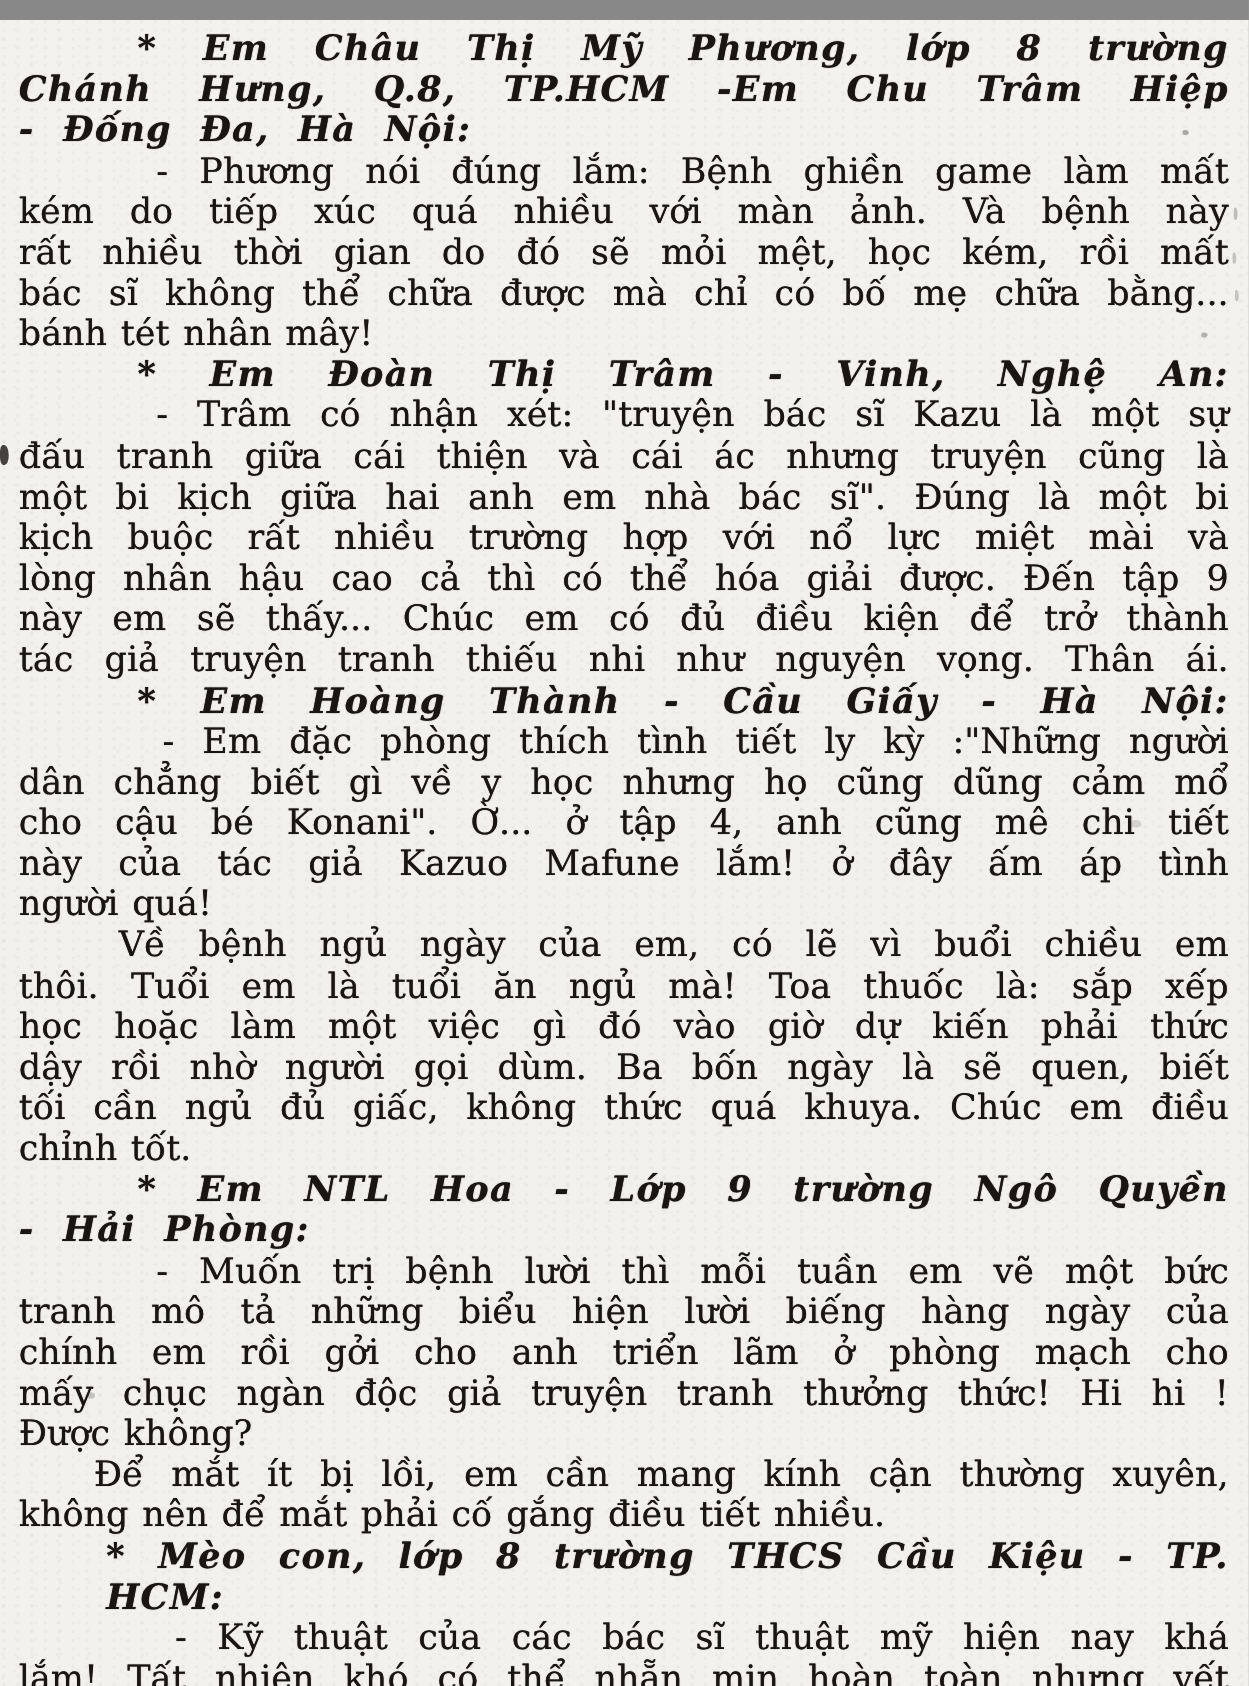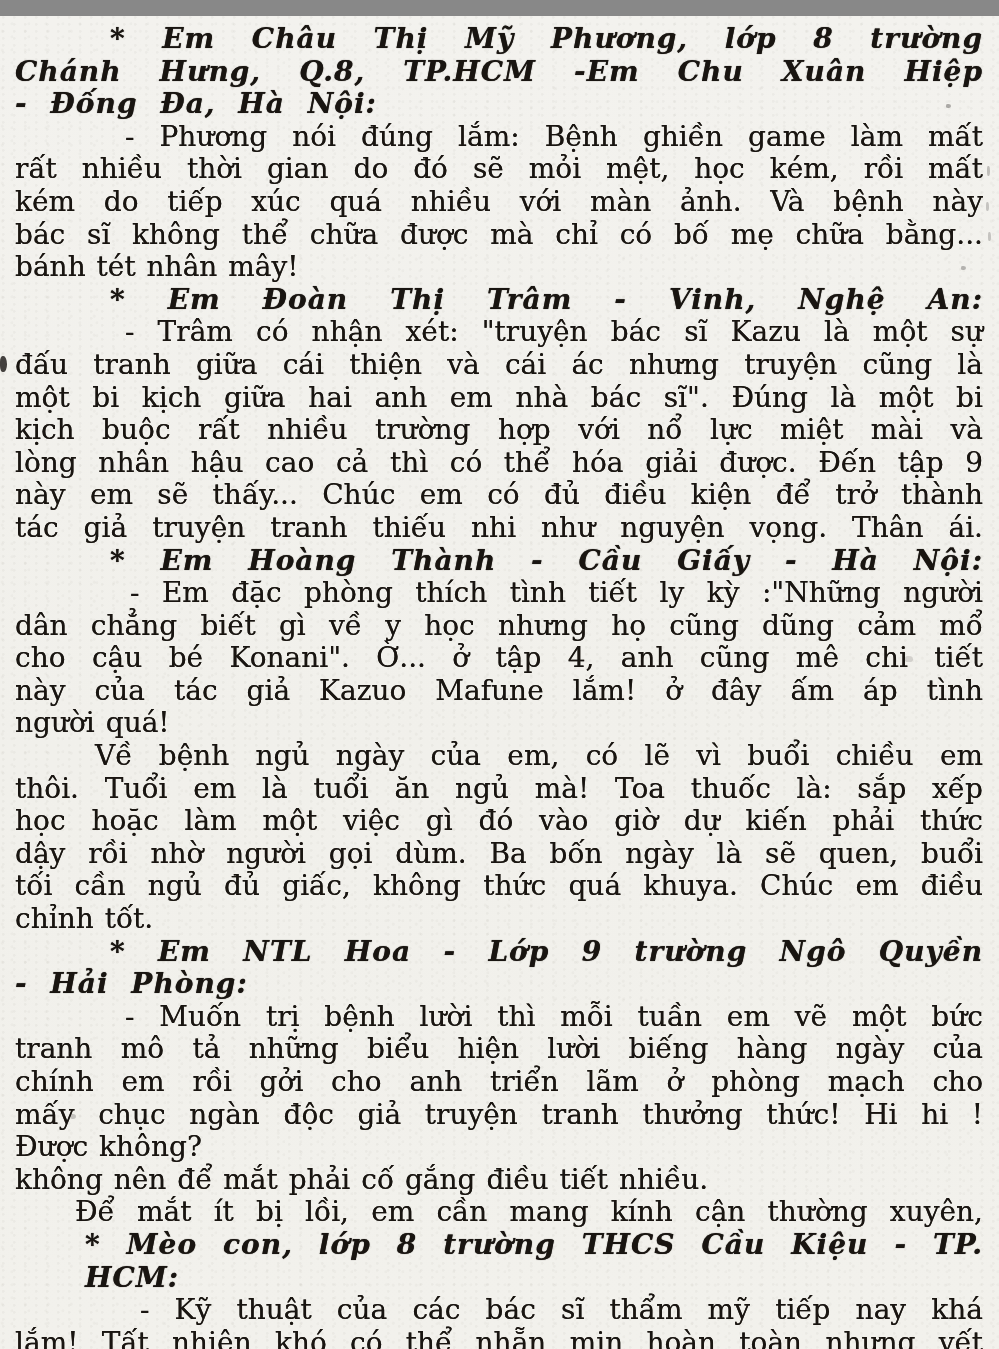--- a/index.html
+++ b/index.html
@@ -68,27 +68,27 @@
   .speck.s7 { left: 70px;  top: 1098px; width: 6px; height: 5px; opacity: .22; }
   .speck.s8 { left: 905px; top: 640px; width: 8px; height: 6px;  opacity: .15; }
 </style>
 </head>
 <body>
 
 <div class="page">
   <div class="doc" id="doc">
       <div class="block heading">
         <div class="line fill first" style="padding-left: 95px;">* Em Châu Thị Mỹ Phương, lớp 8 trường</div>
-        <div class="line fill">Chánh Hưng, Q.8, TP.HCM -Em Chu Xuân Hiệp</div>
+        <div class="line fill">Chánh Hưng, Q.8, TP.HCM -Em Chu Trâm Hiệp</div>
         <div class="line">- Đống Đa, Hà Nội:</div>
       </div>
       <div class="block body">
         <div class="line fill first" style="padding-left: 110px;">- Phương nói đúng lắm: Bệnh ghiền game làm mất</div>
+        <div class="line fill">kém do tiếp xúc quá nhiều với màn ảnh. Và bệnh này</div>
         <div class="line fill">rất nhiều thời gian do đó sẽ mỏi mệt, học kém, rồi mất</div>
-        <div class="line fill">kém do tiếp xúc quá nhiều với màn ảnh. Và bệnh này</div>
         <div class="line fill">bác sĩ không thể chữa được mà chỉ có bố mẹ chữa bằng...</div>
         <div class="line">bánh tét nhân mây!</div>
       </div>
       <div class="block heading">
         <div class="line fill first" style="padding-left: 95px;">* Em Đoàn Thị Trâm - Vinh, Nghệ An:</div>
       </div>
       <div class="block body">
         <div class="line fill first" style="padding-left: 110px;">- Trâm có nhận xét: "truyện bác sĩ Kazu là một sự</div>
         <div class="line fill">đấu tranh giữa cái thiện và cái ác nhưng truyện cũng là</div>
         <div class="line fill">một bi kịch giữa hai anh em nhà bác sĩ". Đúng là một bi</div>
@@ -104,44 +104,44 @@
         <div class="line fill first" style="padding-left: 115px;">- Em đặc phòng thích tình tiết ly kỳ :"Những người</div>
         <div class="line fill">dân chẳng biết gì về y học nhưng họ cũng dũng cảm mổ</div>
         <div class="line fill">cho cậu bé Konani". Ờ... ở tập 4, anh cũng mê chi tiết</div>
         <div class="line fill">này của tác giả Kazuo Mafune lắm! ở đây ấm áp tình</div>
         <div class="line">người quá!</div>
       </div>
       <div class="block body">
         <div class="line fill first" style="padding-left: 80px;">Về bệnh ngủ ngày của em, có lẽ vì buổi chiều em</div>
         <div class="line fill">thôi. Tuổi em là tuổi ăn ngủ mà! Toa thuốc là: sắp xếp</div>
         <div class="line fill">học hoặc làm một việc gì đó vào giờ dự kiến phải thức</div>
-        <div class="line fill">dậy rồi nhờ người gọi dùm. Ba bốn ngày là sẽ quen, buổi</div>
+        <div class="line fill">dậy rồi nhờ người gọi dùm. Ba bốn ngày là sẽ quen, biết</div>
         <div class="line fill">tối cần ngủ đủ giấc, không thức quá khuya. Chúc em điều</div>
         <div class="line">chỉnh tốt.</div>
       </div>
       <div class="block heading">
         <div class="line fill first" style="padding-left: 95px;">* Em NTL Hoa - Lớp 9 trường Ngô Quyền</div>
         <div class="line">- Hải Phòng:</div>
       </div>
       <div class="block body">
         <div class="line fill first" style="padding-left: 110px;">- Muốn trị bệnh lười thì mỗi tuần em vẽ một bức</div>
         <div class="line fill">tranh mô tả những biểu hiện lười biếng hàng ngày của</div>
         <div class="line fill">chính em rồi gởi cho anh triển lãm ở phòng mạch cho</div>
         <div class="line fill">mấy chục ngàn độc giả truyện tranh thưởng thức! Hi hi !</div>
         <div class="line">Được không?</div>
       </div>
       <div class="block body">
+        <div class="line fill first" style="padding-left: 60px;">Để mắt ít bị lồi, em cần mang kính cận thường xuyên,</div>
         <div class="line">không nên để mắt phải cố gắng điều tiết nhiều.</div>
-        <div class="line fill first" style="padding-left: 60px;">Để mắt ít bị lồi, em cần mang kính cận thường xuyên,</div>
       </div>
       <div class="block heading">
         <div class="line fill first" style="padding-left: 70px;">* Mèo con, lớp 8 trường THCS Cầu Kiệu - TP. HCM:</div>
       </div>
       <div class="block body">
-        <div class="line fill first" style="padding-left: 125px;">- Kỹ thuật của các bác sĩ thẩm mỹ tiếp nay khá</div>
+        <div class="line fill first" style="padding-left: 125px;">- Kỹ thuật của các bác sĩ thuật mỹ hiện nay khá</div>
         <div class="line fill">lắm! Tất nhiên khó có thể nhẵn mịn hoàn toàn nhưng vết</div>
       </div>
     </div>
   <div class="speck s1"></div>
   <div class="speck s2"></div>
   <div class="speck s3"></div>
   <div class="speck s4"></div>
   <div class="speck s5"></div>
   <div class="speck s6"></div>
   <div class="speck s7"></div>

